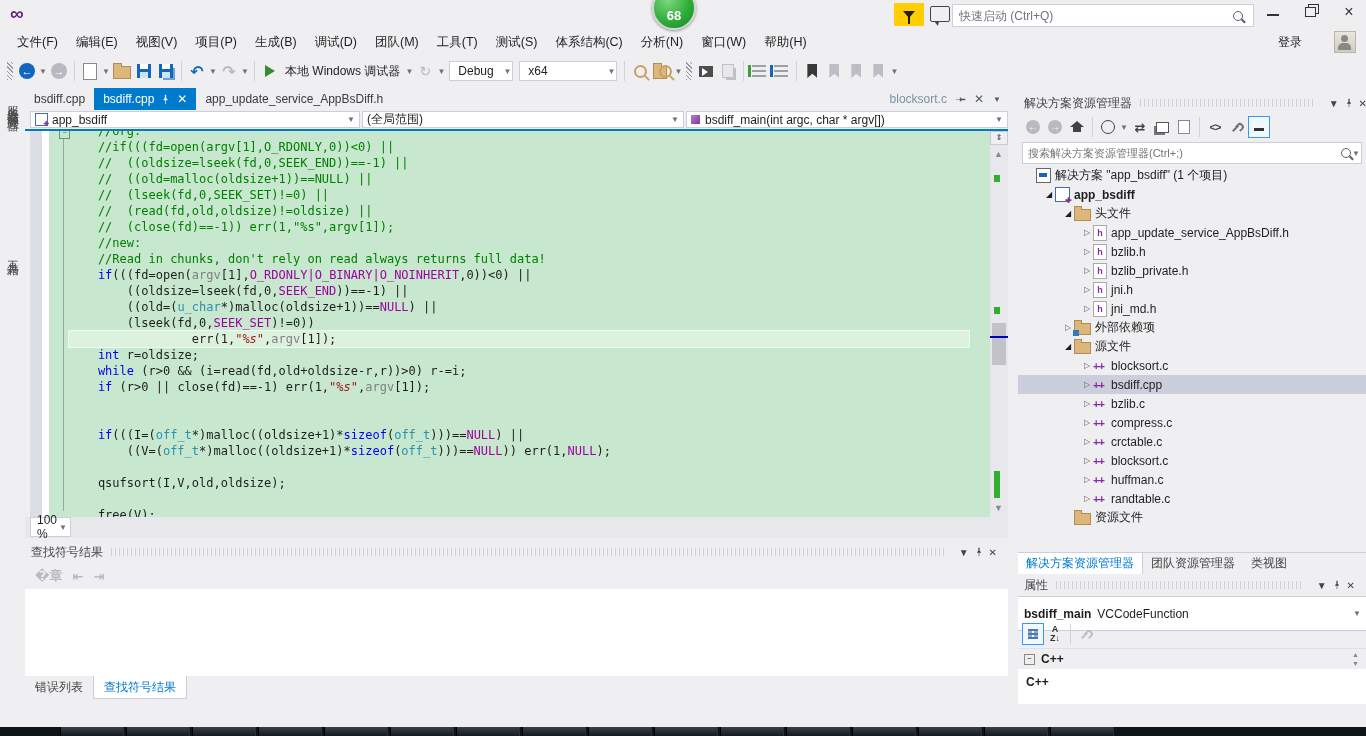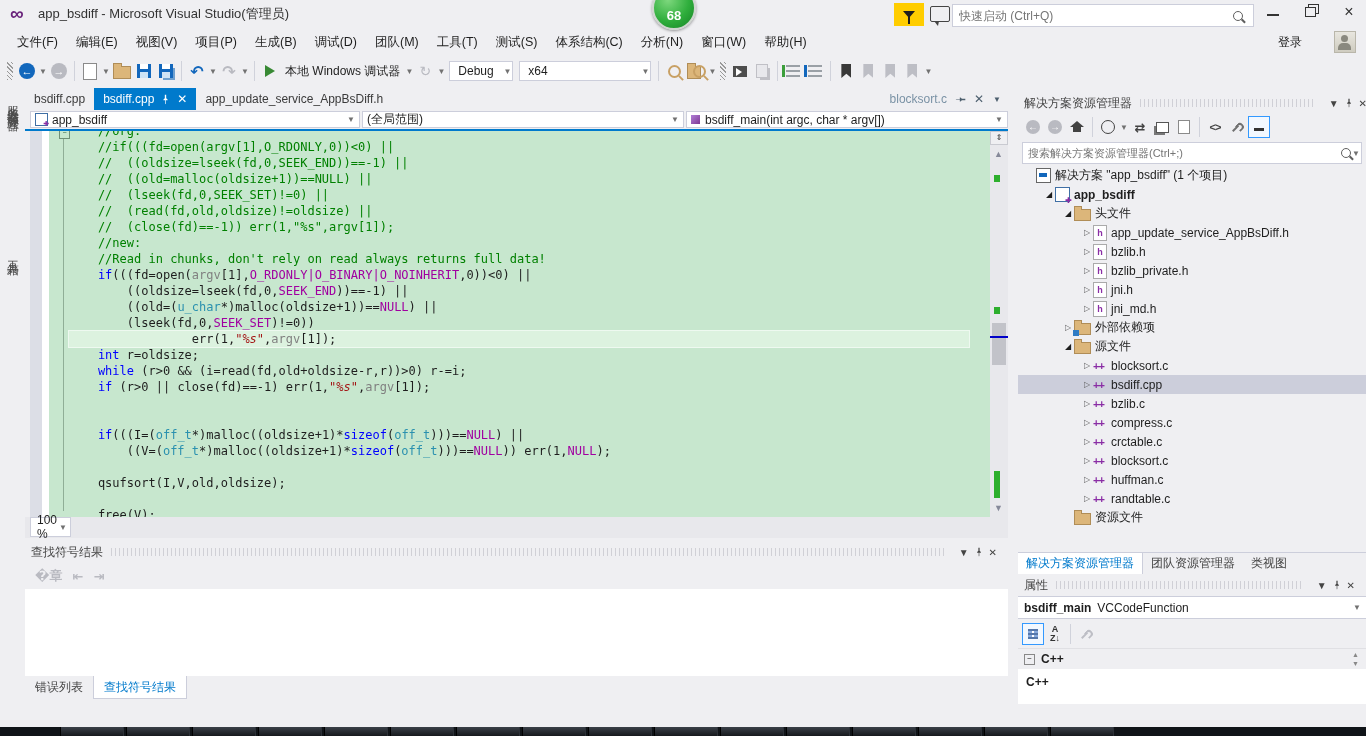--- a/index.html
+++ b/index.html
@@ -164,21 +164,21 @@
   .ti-folder-ext::before{content:"";position:absolute;left:-1px;top:-4px;width:6px;height:3px;background:#DCB67A;border:1px solid #B08D57;border-bottom:none;}
   .ti-folder-ext::after{content:"";position:absolute;left:-2px;bottom:-2px;width:6px;height:6px;background:#2E7BC4;}
   .ti-h{width:12px;height:14px;background:#fff;border:1px solid #aaa;text-align:center;font-size:9px;font-weight:bold;color:#8a2da5;line-height:14px;}
   .ti-cpp{width:14px;height:14px;color:#8a2da5;font-weight:bold;font-size:11px;line-height:14px;letter-spacing:-1px;}
   
   #se-tabs{position:absolute;left:0;top:466px;width:348px;height:22px;display:flex;border-top:1px solid #CCCEDB;}
   .setab{padding:0 8px;height:21px;line-height:21px;color:#444;white-space:nowrap;}
   .setab.active{background:#fff;color:#007ACC;border-right:1px solid #CCCEDB;}
   
   #props{position:absolute;left:0;top:488px;width:348px;height:130px;}
-  #prop-obj{position:absolute;left:0;top:22px;width:348px;height:23px;background:#fff;border-top:1px solid #CCCEDB;border-bottom:1px solid #CCCEDB;display:flex;align-items:center;padding-left:6px;box-sizing:border-box;}
+  #prop-obj{position:absolute;left:0;top:22px;width:348px;height:35px;background:#fff;border-top:1px solid #CCCEDB;border-bottom:1px solid #CCCEDB;display:flex;align-items:center;padding-left:6px;box-sizing:border-box;}
   #prop-toolbar{position:absolute;left:4px;top:48px;height:24px;display:flex;align-items:center;}
   .cat-ic{width:20px;height:20px;border:1px solid #3399FF;background:#F2F8FF;display:flex;align-items:center;justify-content:center;}
   .cat-grid{width:10px;height:10px;background:
      repeating-linear-gradient(#5577aa 0 2px,transparent 2px 4px),
      repeating-linear-gradient(90deg,#88aadd 0 4px,#fff 4px 6px);}
   .az-ic{font-size:9px;font-weight:bold;color:#333;line-height:9px;text-align:center;}
   #prop-cat{position:absolute;left:0;top:74px;width:348px;height:21px;background:#EFEFF2;border-top:1px solid #E0E0E4;display:flex;align-items:center;padding-left:6px;box-sizing:border-box;font-weight:bold;}
   #prop-spin{position:absolute;right:4px;top:76px;width:13px;height:18px;font-size:7px;color:#888;text-align:center;line-height:9px;}
   #prop-val{position:absolute;left:0;top:95px;width:348px;height:35px;background:#fff;font-weight:bold;padding:6px 0 0 8px;box-sizing:border-box;}
   
@@ -189,21 +189,20 @@
   .tb-ico{width:62px;height:9px;background:linear-gradient(#3a4048,#16191d);border-left:1px solid #000;border-right:1px solid #2c3138;}
   .splitterV{left:1008px;top:86px;width:10px;height:618px;background:#EFEFF2;}
 </style>
 </head>
 <body>
 
 <div id="app">
 
   <div class="abs" id="titlebar">
     <div class="abs" id="vs-logo">∞</div>
-    <div class="abs" id="win-title">app_bsdiff - Microsoft Visual Studio(管理员)</div>
     <div class="abs" id="filter-btn">
         <span class="funnel"></span>
       </div>
     <div class="abs" id="feedback-btn"></div>
     <div class="abs" id="quick-launch">
       <input placeholder="快速启动 (Ctrl+Q)" style="">
       <span class="magnifier" id="ql-mag"></span>
     </div>
     <div class="abs winbtn" id="btn-min"></div>
     <div class="abs winbtn" id="btn-restore"></div>
@@ -264,21 +263,21 @@
     <span id="debug-label">本地 Windows 调试器</span>
     <span class="caret">▼</span>
     <span class="tbtn">
         <span style="color:#B9BAC1;font-size:14px;">↻</span>
       </span>
     <span class="caret">▼</span>
     <span class="combo" style="width:64px;">
         <span>Debug</span>
         <span class="caret">▼</span>
       </span>
-    <span class="combo" style="width:132px;">
+    <span class="combo" style="width:98px;">
         <span>x64</span>
         <span class="caret">▼</span>
       </span>
     <span class="sep"></span>
     <span class="tbtn">
         <span class="mag-tan"></span>
       </span>
     <span class="tbtn">
         <span class="folder-ic" style="width:12px;"></span>
         <span class="mag-tan" style="margin-left:-8px;"></span>

